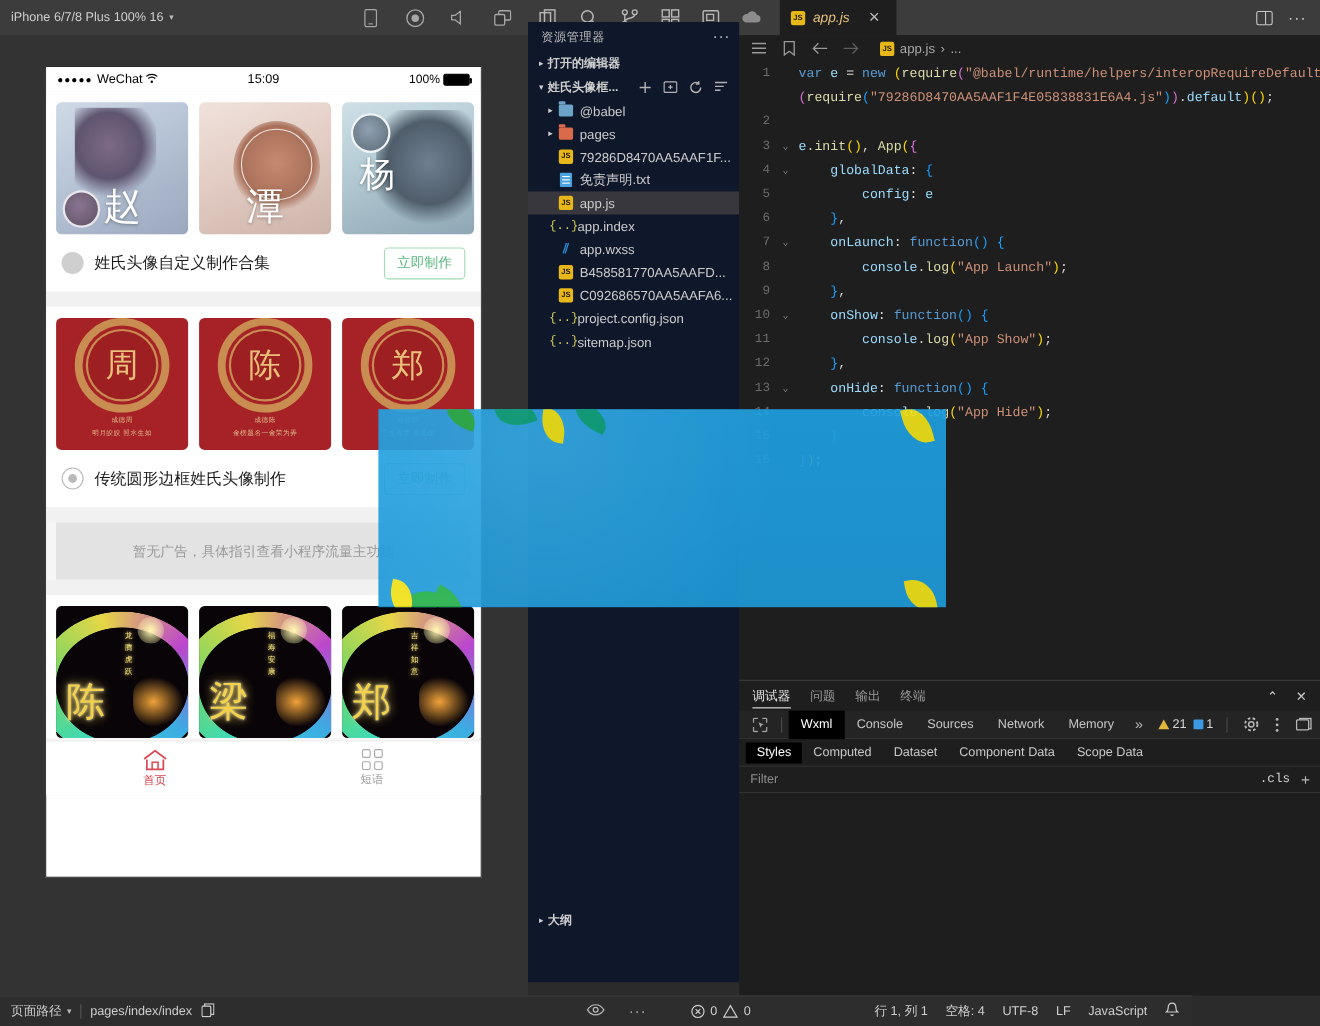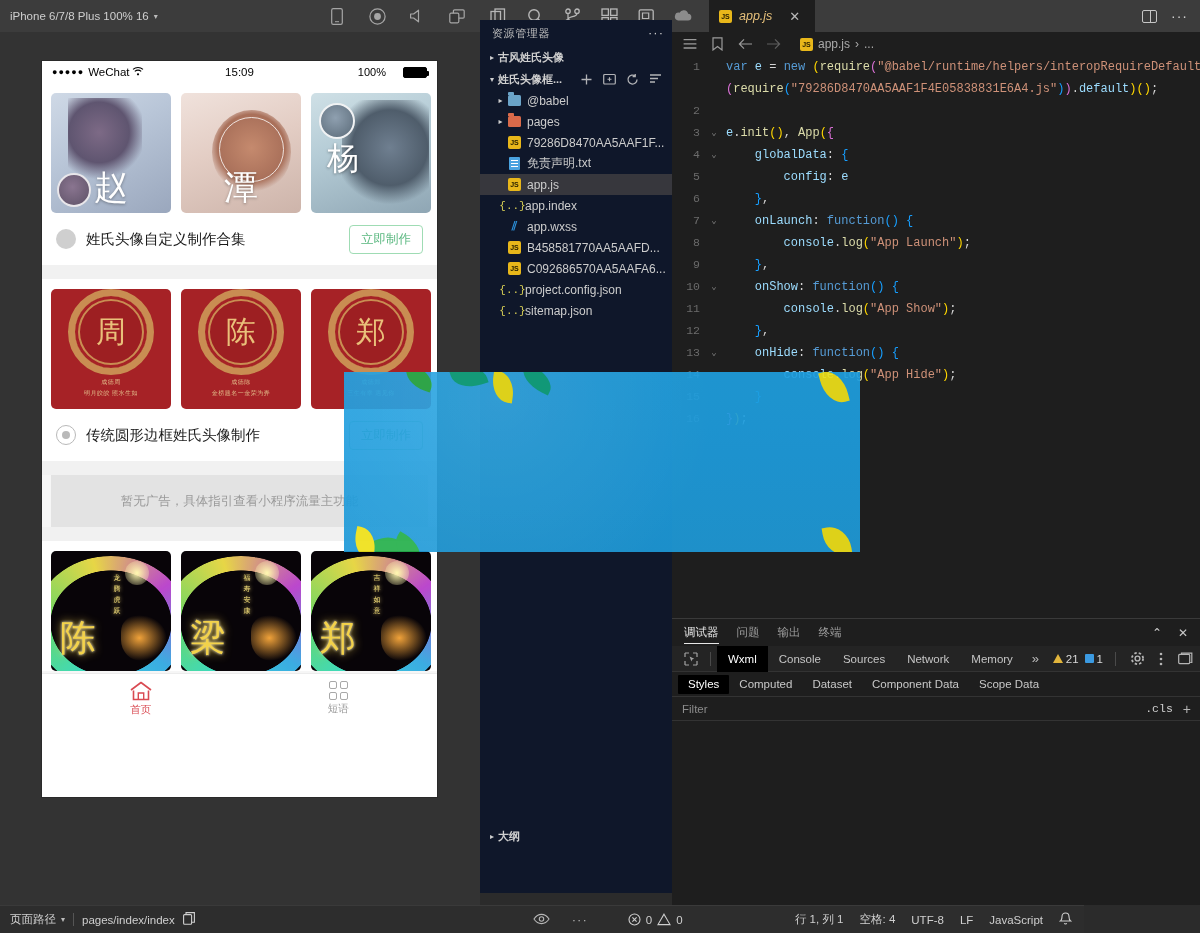--- a/index.html
+++ b/index.html
@@ -45,21 +45,21 @@
   }
   
   .ph-status {
     height: 22px; display: flex; align-items: center; padding: 0 10px;
     font-size: 11px; color: #000; background: #fff; position: relative;
   }
   .ph-dots { letter-spacing: 1px; font-size: 9px; }
   .ph-carrier { margin-left: 4px; font-size: 11.5px; }
   .ph-wifi { margin-left: 2px; font-size: 10px; }
   .ph-time { position: absolute; left: 0; right: 0; text-align: center; font-size: 11.5px; }
-  .ph-right { margin-left: auto; display: flex; align-items: center; gap: 17px; z-index:2;}
+  .ph-right { margin-left: auto; display: flex; align-items: center; gap: 3px; z-index:2;}
   .ph-batt-pct { font-size: 11px; }
   .ph-batt {
     width: 24px; height: 11px; border: 1px solid #000; border-radius: 2px;
     position: relative; background:#000;
   }
   .ph-batt:after {
     content:""; position:absolute; right:-3px; top:3px; width:2px; height:5px; background:#000; border-radius:0 1px 1px 0;
   }
   
   .ph-nav {
@@ -521,21 +521,21 @@
   </div>
 
   <div class="explorer">
     <div class="exp-header">
       <span>资源管理器</span>
       <span class="dots">···</span>
     </div>
 
     <div class="exp-sect">
       <span class="twisty">▸</span>
-      <span>古风姓氏头像</span>
+      <span>打开的编辑器</span>
     </div>
 
     <div class="exp-sect">
       <span class="twisty">▾</span>
       <span>姓氏头像框...</span>
       <span class="exp-sect-actions">
         <span class="ic">
           <svg width="13" height="13" viewBox="0 0 13 13">
               <path d="M6.5 1.5v10M1.5 6.5h10" stroke="#cfcfcf" stroke-width="1.3"></path>
             </svg>

